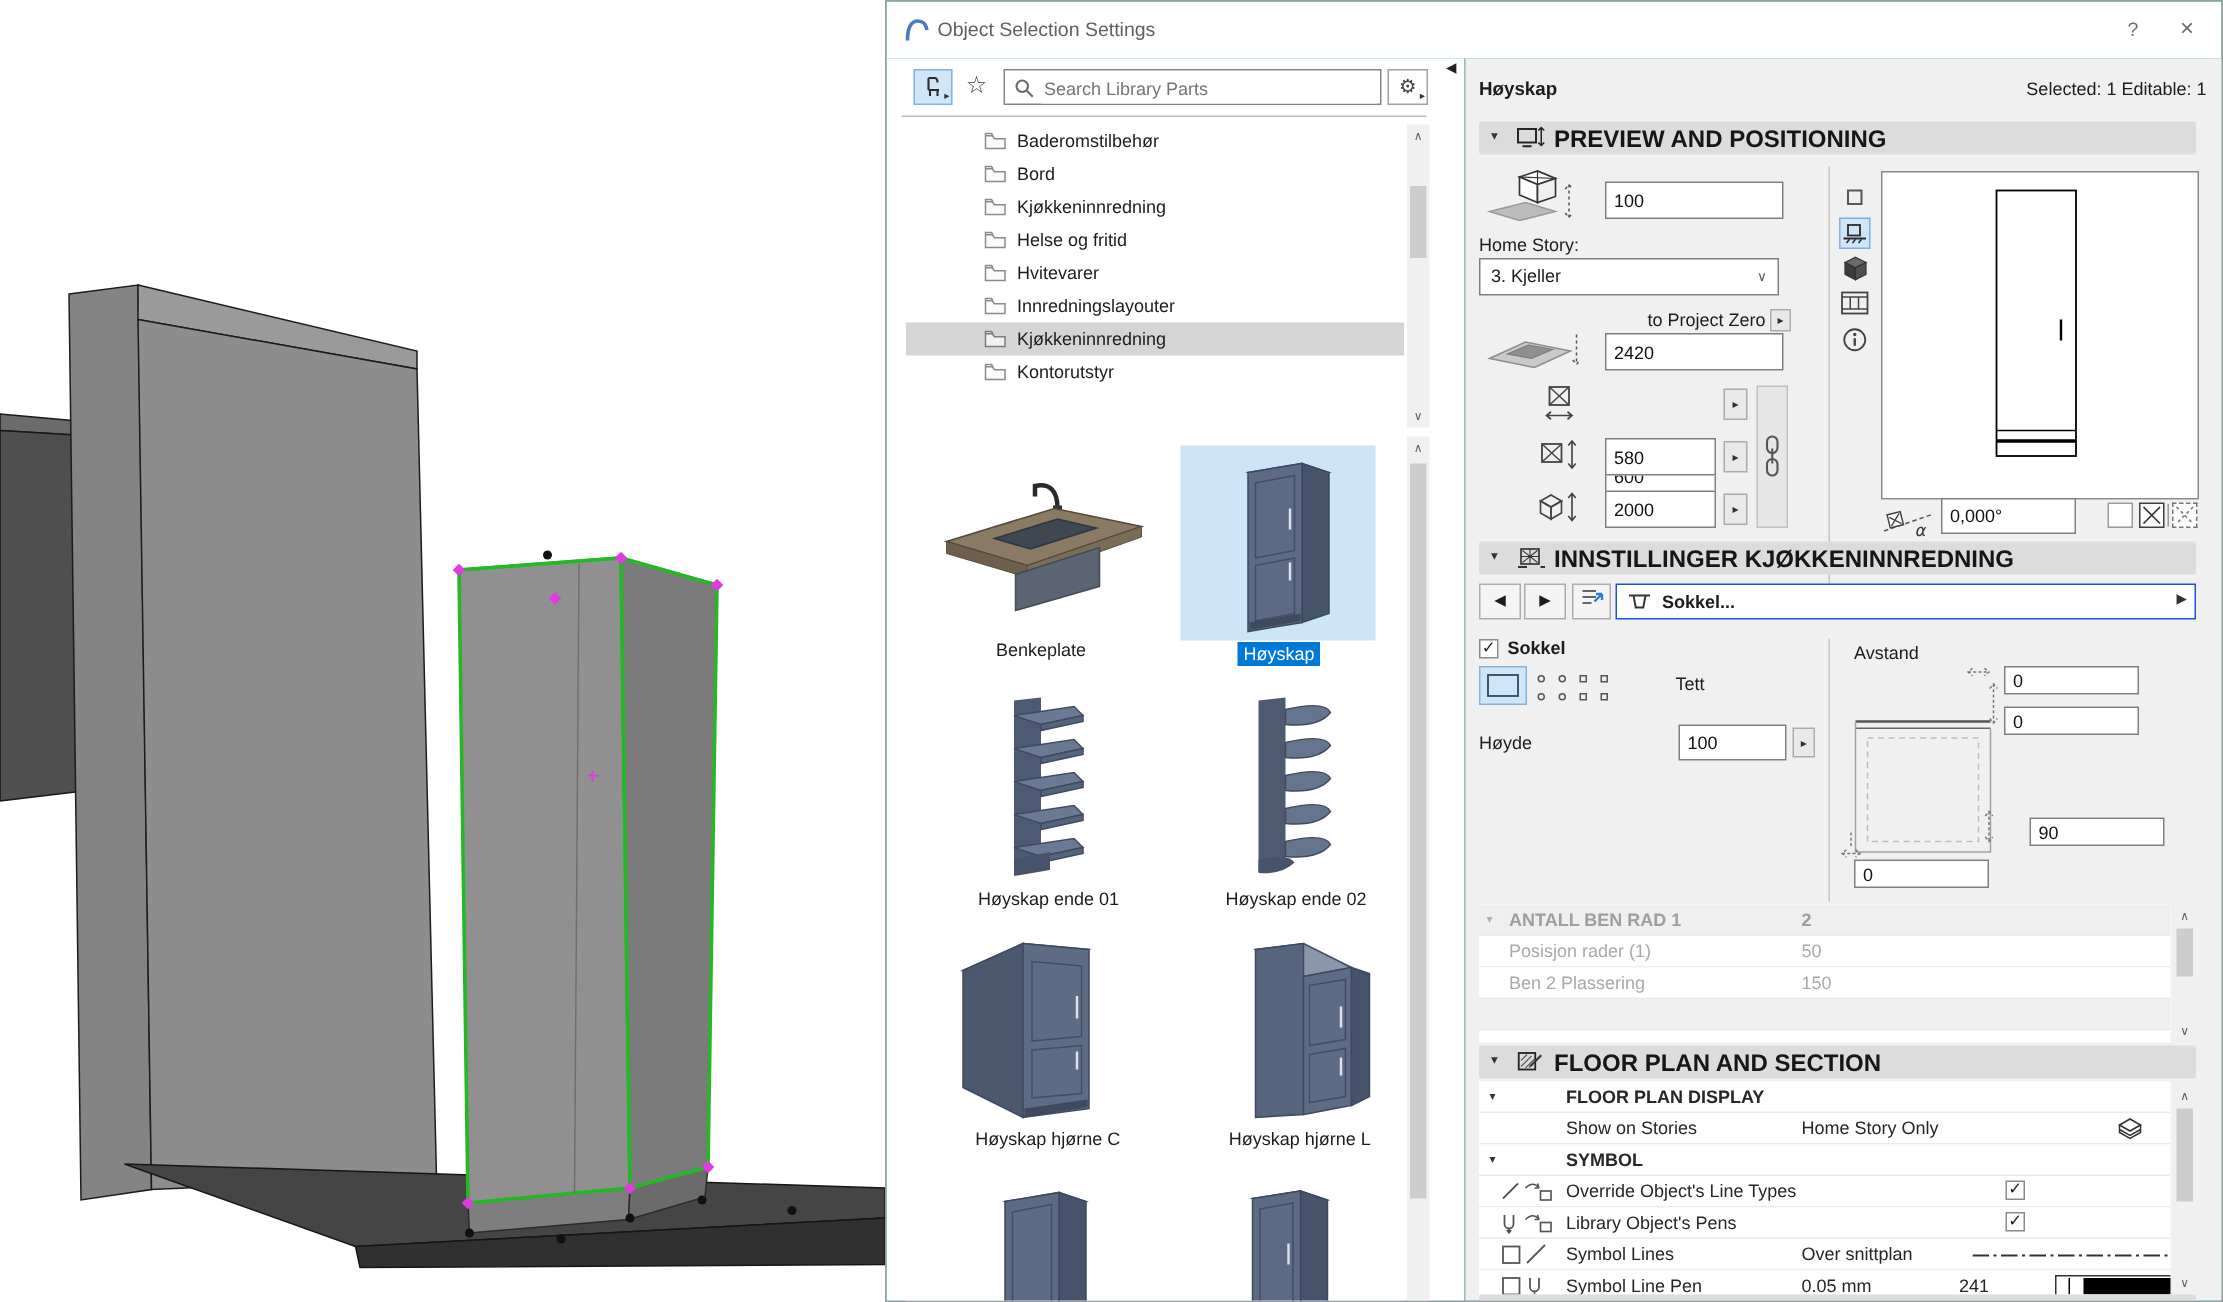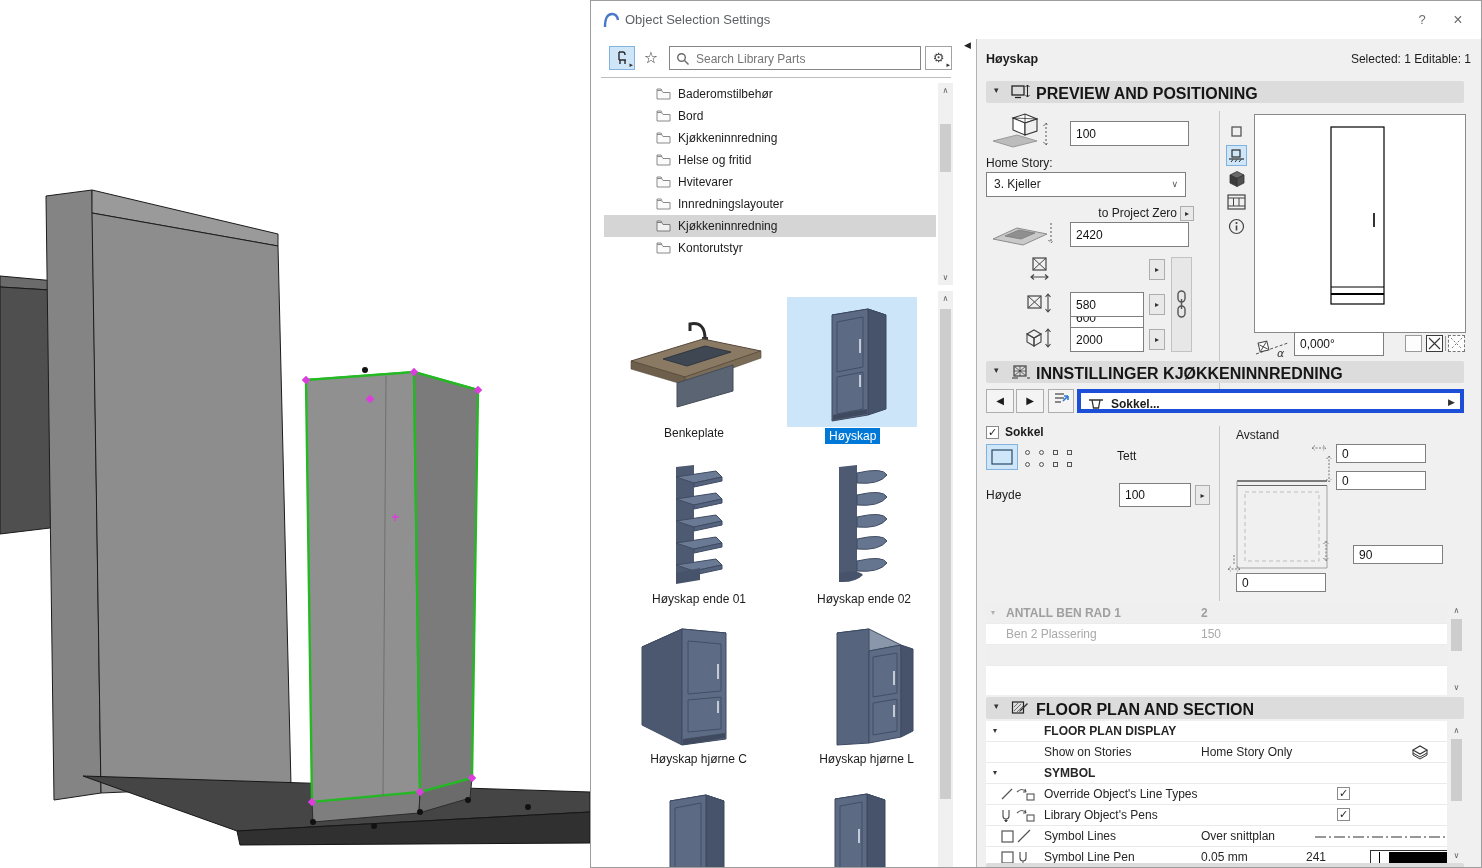--- a/index.html
+++ b/index.html
@@ -461,21 +461,21 @@
       </div>
 
       <div class="navbtn" style="left:9px;width:28px;">◀</div>
       <div class="navbtn" style="left:39px;width:28px;">▶</div>
       <div class="navbtn" style="left:71px;width:26px;">
         <svg width="18" height="17" viewBox="0 0 18 17">
           <path d="M3,4 h9 M3,8 h9 M3,12 h6" stroke="#666" stroke-width="1.4"></path>
           <path d="M11,11 L16,6 M16,6 l-4,0 M16,6 l0,4" stroke="#2e7bd6" stroke-width="1.6" fill="none"></path>
         </svg>
       </div>
-      <div class="abs" style="left:100px;top:350px;width:387px;height:24px;background:#fff;border:4px solid #1d4ed8;box-sizing:border-box;">
+      <div class="abs" style="left:100px;top:350px;width:387px;height:24px;background:#fff;border:1px solid #1d4ed8;box-sizing:border-box;">
         <svg class="abs" style="left:7px;top:4px;" width="16" height="15" viewBox="0 0 16 15">
           <path d="M1,3 h14 M4,3 l1.5,8 h5 L12,3" fill="none" stroke="#333" stroke-width="1.3"></path>
         </svg>
         <span class="abs bold" style="left:30px;top:4px;">Sokkel...</span>
         <span class="abs" style="right:5px;top:4px;font-size:9px;color:#333;">▶</span>
       </div>
 
       <div class="chkbox" style="left:9px;top:387px;"><span>✓</span></div>
       <div class="abs lbl bold" style="left:28px;top:386px;">Sokkel</div>
 
@@ -523,20 +523,24 @@
       </svg>
       <input class="fld" style="left: 259px; top: 534px; width: 90px; height: 19px;" value="0">
 
       <div class="abs paramlist">
         <div class="prow hdr">
           <span class="ptri">▾</span>
           <span class="pl">ANTALL BEN RAD 1</span>
           <span class="pv">2</span>
         </div>
         <div class="prow">
+          <span class="pl">Posisjon rader (1)</span>
+          <span class="pv">50</span>
+        </div>
+        <div class="prow">
           <span class="pl">Ben 2 Plassering</span>
           <span class="pv">150</span>
         </div>
         <div class="prow hdr"></div>
       </div>
       <div class="abs sb" style="left:472px;top:564px;width:15px;height:92px;">
         <div class="arr" style="top:0;">∧</div>
         <div class="thumb" style="top:16px;height:32px;"></div>
         <div class="arr" style="bottom:0;">∨</div>
       </div>

